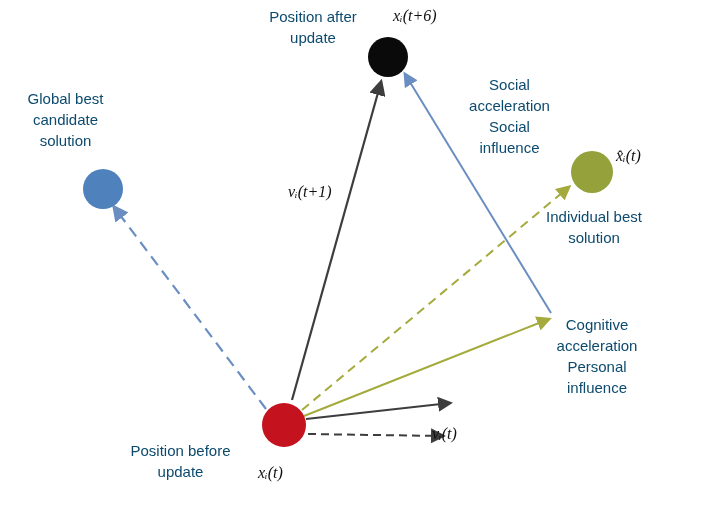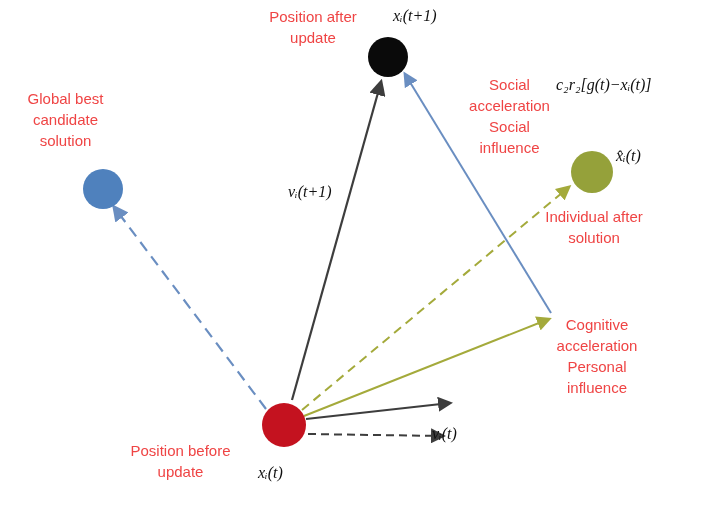--- a/index.html
+++ b/index.html
@@ -10,21 +10,21 @@
     width: 703px;
     height: 505px;
     background: #ffffff;
     overflow: hidden;
   }
   .canvas svg { position: absolute; left: 0; top: 0; }
   .label {
     position: absolute;
     font-size: 15px;
     line-height: 21px;
-    color: #ef4444;
+    color: #0c4a6e;
     text-align: center;
     white-space: pre-line;
   }
   .math {
     position: absolute;
     font-family: "Liberation Serif", "DejaVu Serif", serif;
     font-style: italic;
     font-size: 16px;
     line-height: 20px;
     color: #101010;
@@ -65,39 +65,38 @@
 
     <circle cx="388" cy="57" r="20" fill="#0a0a0a"></circle>
     <circle cx="103" cy="189" r="20" fill="#4f81bd"></circle>
     <circle cx="592" cy="172" r="21" fill="#95a13a"></circle>
     <circle cx="284" cy="425" r="22" fill="#c4121f"></circle>
   </svg>
 
   <div class="label" style="left:238px; top:6px; width:150px;">Position after
 update</div>
 
-  <div class="math" style="left:393px; top:6px;">xᵢ(t+1)</div>
+  <div class="math" style="left:393px; top:6px;">xᵢ(t+6)</div>
 
   <div class="label" style="left:447px; top:74px; width:125px;">Social
 acceleration
 Social
 influence</div>
 
-  <div class="math" style="left:556px; top:75px;">c₂r₂[g(t)−xᵢ(t)]</div>
 
   <div class="label" style="left:0px; top:88px; width:115px;padding-left:16px;">Global best
 candidate
 solution</div>
 
 
   <div class="math" style="left:288px; top:182px;">vᵢ(t+1)</div>
 
   <div class="math" style="left:616px; top:146px;">x̂ᵢ(t)</div>
 
-  <div class="label" style="left:518px; top:206px; width:152px;">Individual after
+  <div class="label" style="left:518px; top:206px; width:152px;">Individual best
 solution</div>
 
   <div class="label" style="left:532px; top:314px; width:130px;">Cognitive
 acceleration
 Personal
 influence</div>
 
 
   <div class="label" style="left:103px; top:440px; width:155px;">Position before
 update</div>

